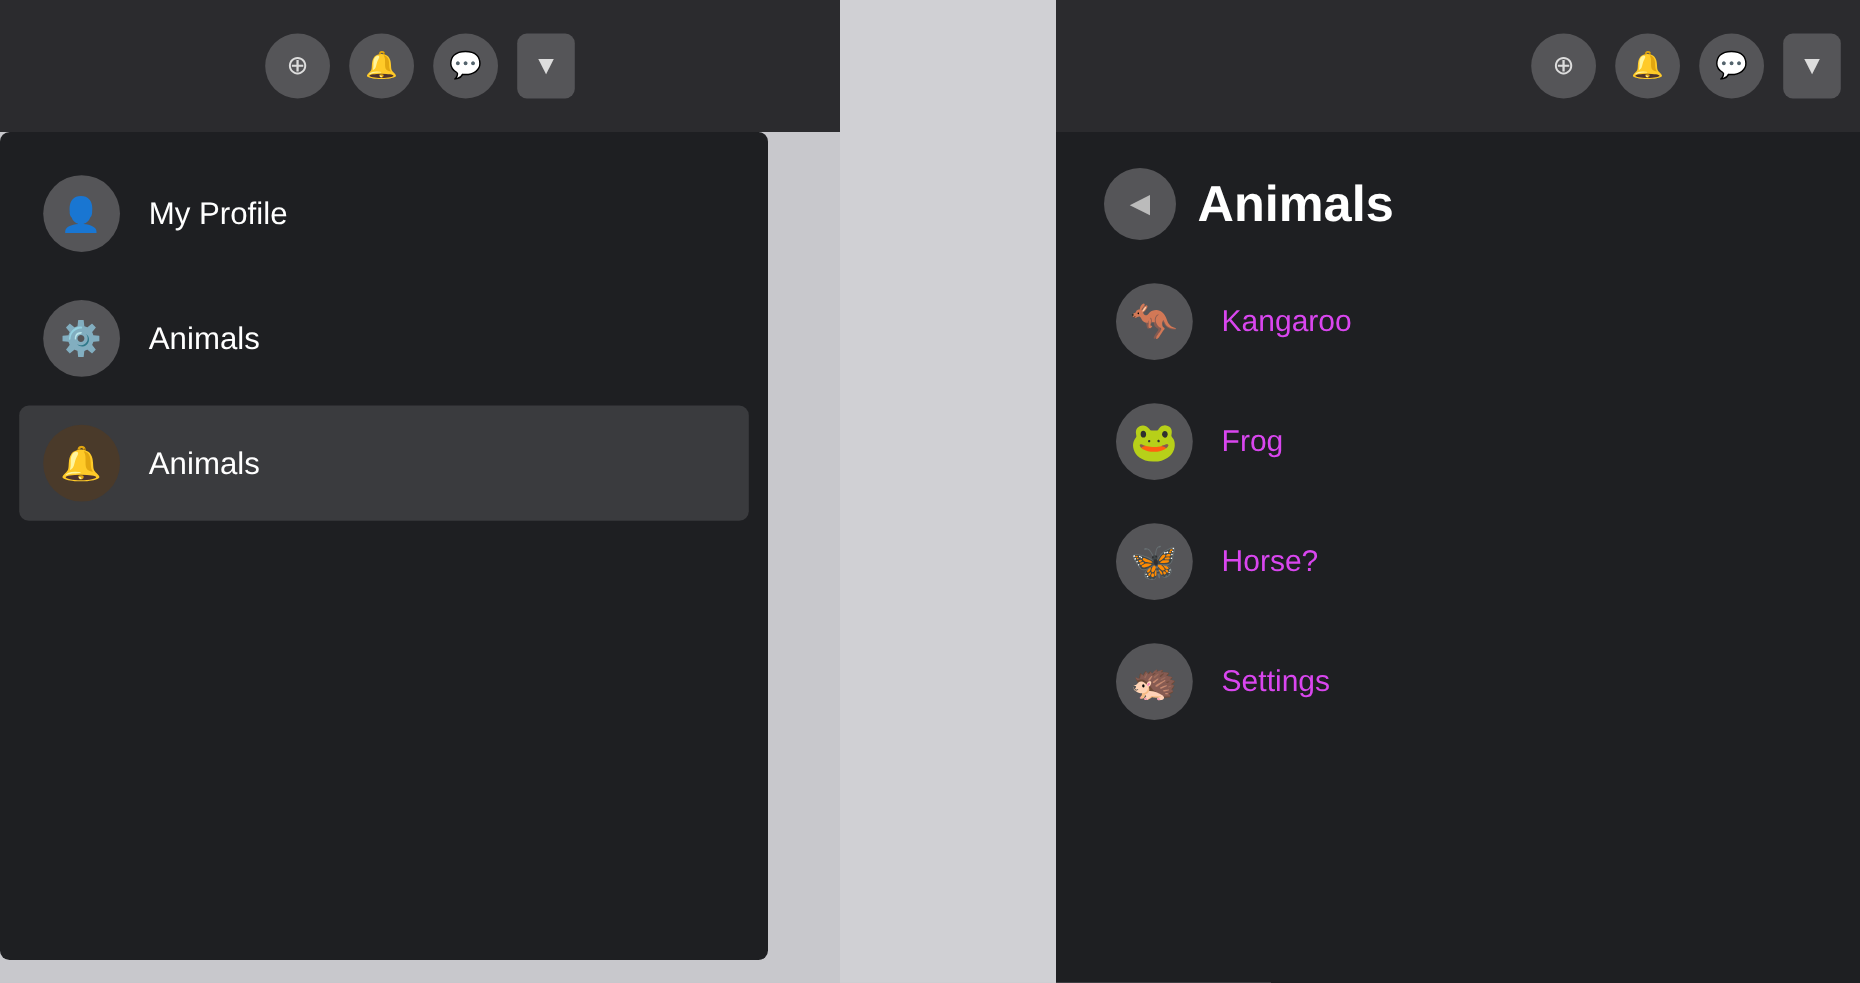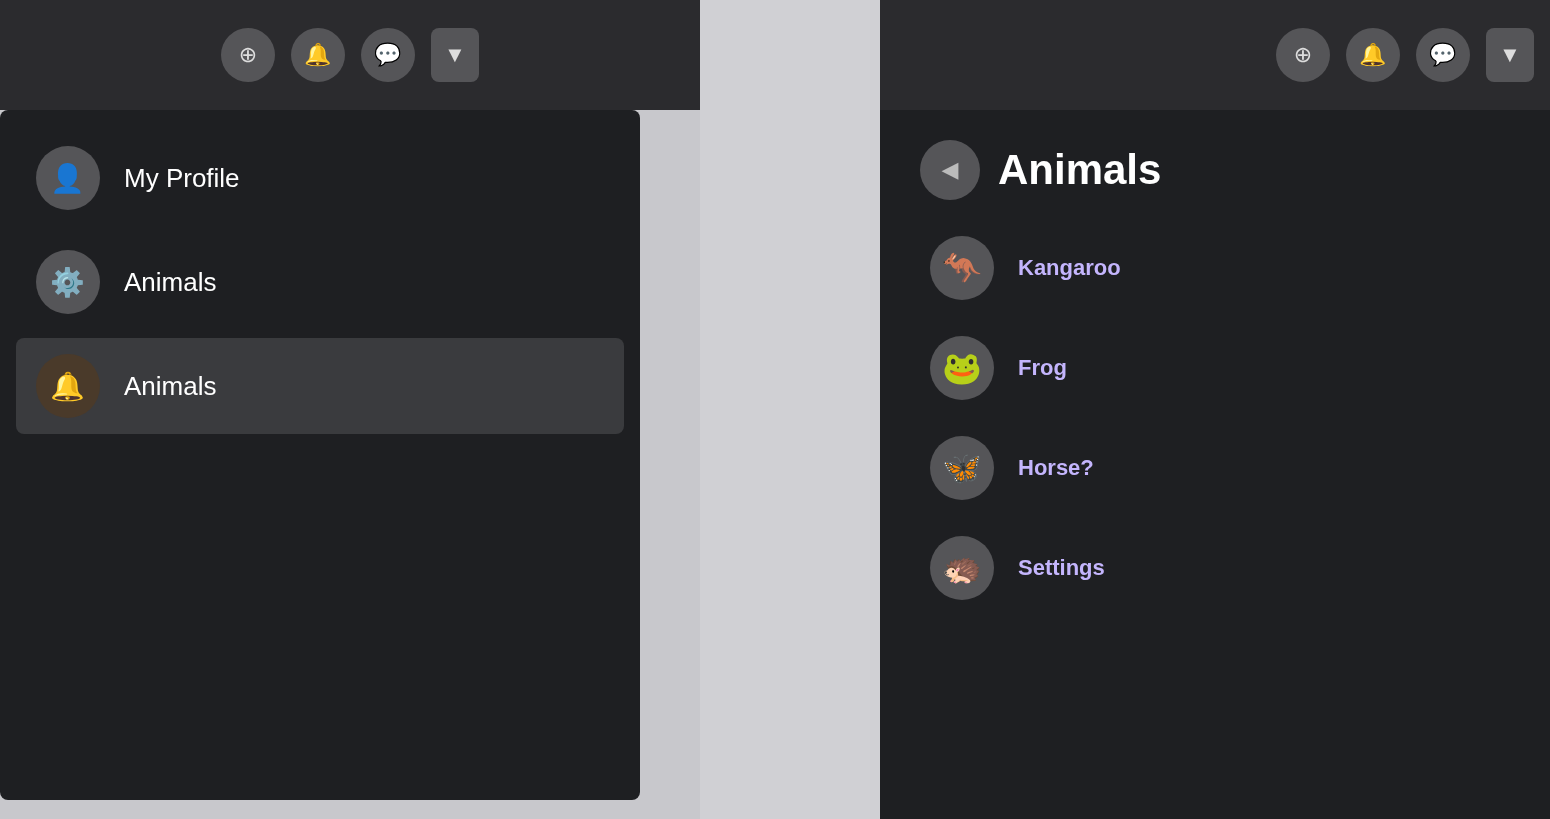--- a/index.html
+++ b/index.html
@@ -126,23 +126,23 @@
       border-radius: 50%;
       background: #555558;
       display: flex;
       align-items: center;
       justify-content: center;
       font-size: 30px;
       flex-shrink: 0;
     }
 
     .animal-name {
-      font-size: 22px;
-      font-weight: 700;
-      color: #c4b5fd;
+      font-size: 25px;
+      font-weight: 400;
+      color: #d946ef;
     }
 
     
     .gray-content {
       position: absolute;
       left: 700px;
       top: 0;
       width: 180px;
       height: 819px;
       background: #d0d0d4;

